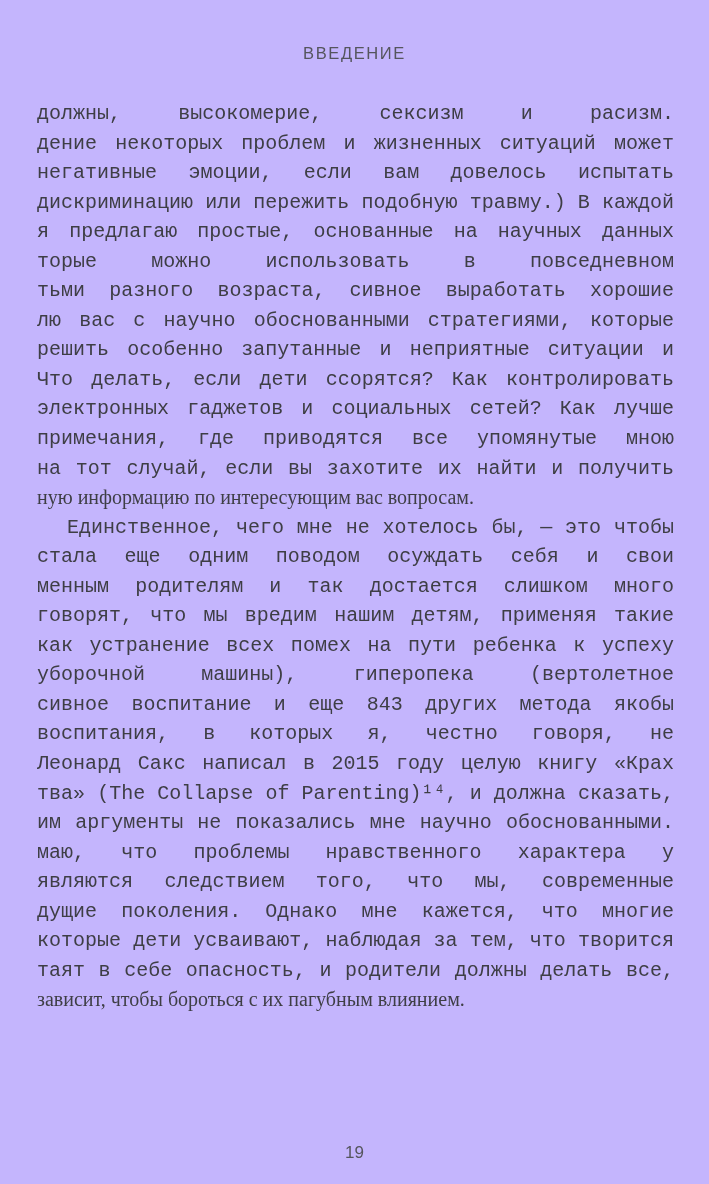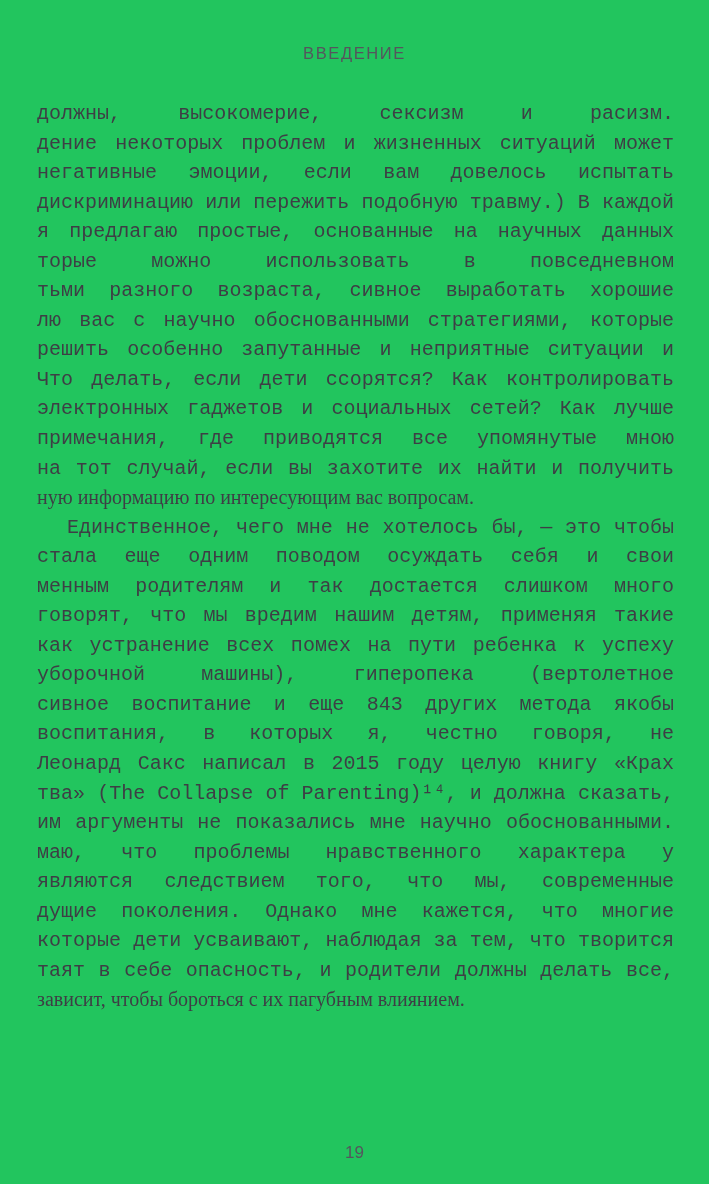--- a/index.html
+++ b/index.html
@@ -53,21 +53,21 @@
     width: 709px;
     text-align: center;
     font-family: "Liberation Sans", sans-serif;
     font-size: 17px;
     color: var(--muted-color, #55555d);
   }
 </style>
 </head>
 <body>
 
-<div class="page" style="--text-color: #3e3e45; --muted-color: #55555d; background: #22c55e;">
+<div class="page" style="--text-color: #3e3e45; --muted-color: #55555d; background: #c4b5fd;">
   <div class="running-head">ВВЕДЕНИЕ</div>
 
   <div class="body-text">
       <div class="line justify">должны, высокомерие, сексизм и расизм. (Предупреждение: обсуж-</div>
       <div class="line justify">дение некоторых проблем и жизненных ситуаций может вызвать</div>
       <div class="line justify">негативные эмоции, если вам довелось испытать аналогичную</div>
       <div class="line justify">дискриминацию или пережить подобную травму.) В каждой главе</div>
       <div class="line justify">я предлагаю простые, основанные на научных данных методы, ко-</div>
       <div class="line justify">торые можно использовать в повседневном взаимодействии с де-</div>
       <div class="line justify">тьми разного возраста, сивное выработать хорошие черты характера</div>

